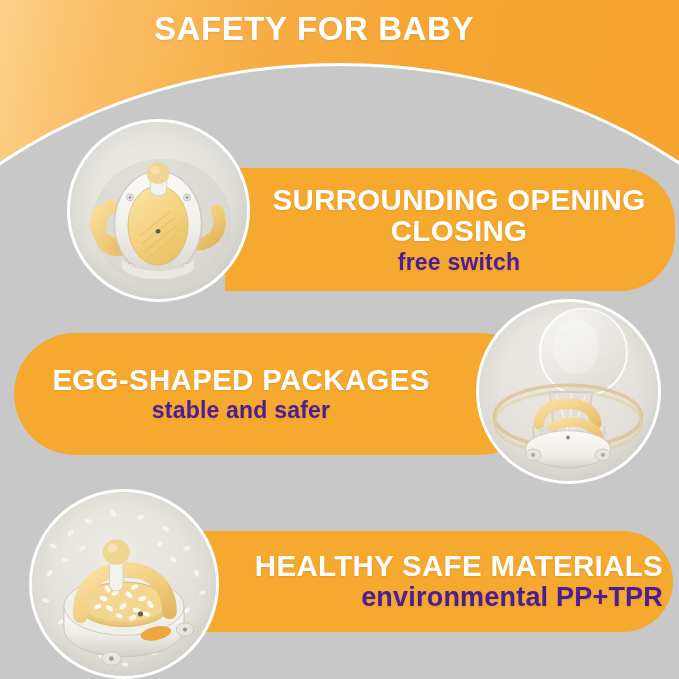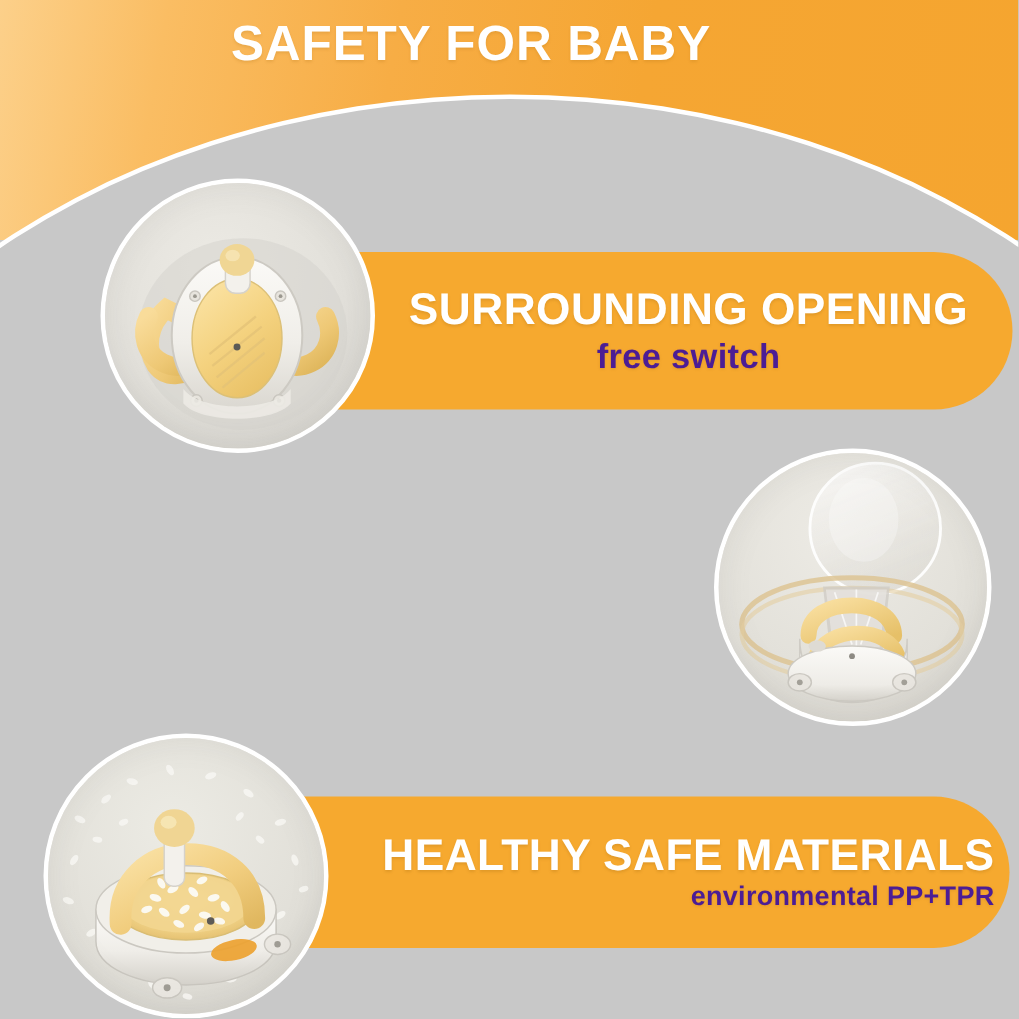--- a/index.html
+++ b/index.html
@@ -49,21 +49,21 @@
   }
   .pill .subline{
     color:#4c1d95;font-weight:bold;
     letter-spacing:0.2px;line-height:1.1;
     text-shadow:0 1px 2px rgba(150,95,15,.22);
     white-space:nowrap;
   }
 
   
   .pill-1{
-    left:225px;top:168px;width:450px;height:105px;
+    left:225px;top:168px;width:450px;height:123px;
     border-radius:0 55px 55px 0;
     padding-left:30px;padding-right:12px;
     text-align:center;
     z-index:5;
   }
   .pill-1 .headline{font-size:29.5px;}
   .pill-1 .subline{font-size:23px;margin-top:3px;}
 
   
   .pill-2{
@@ -78,21 +78,21 @@
 
   
   .pill-3{
     left:190px;top:531px;width:483px;height:101px;
     border-radius:0 52px 52px 0;
     padding-left:35px;padding-right:10px;
     text-align:right;
     z-index:5;
   }
   .pill-3 .headline{font-size:29.5px;}
-  .pill-3 .subline{font-size:18px;margin-top:2px;}
+  .pill-3 .subline{font-size:27px;margin-top:2px;}
 
   
   .photo{
     position:absolute;border-radius:50%;overflow:hidden;
     border:3.5px solid #ffffff;box-sizing:border-box;
     background:#e6e4de;
     z-index:8;
   }
   .photo-1{left:67px;top:119px;width:183px;height:183px;}
   .photo-2{left:476px;top:299px;width:185px;height:185px;}
@@ -109,20 +109,21 @@
 
 <div class="poster">
 
   <div class="header-band">
     <div class="header-title">SAFETY FOR BABY</div>
   </div>
   <div class="curve-ellipse"></div>
 
   <div class="pill pill-1">
     <div class="headline">SURROUNDING OPENING</div>
+    <div class="headline">CLOSING</div>
     <div class="subline">free switch</div>
   </div>
 
   <div class="photo photo-1">
     <svg viewBox="0 0 183 183" preserveAspectRatio="xMidYMid slice">
       <defs>
         <radialGradient id="bg1" cx="42%" cy="32%" r="82%">
           <stop offset="0%" stop-color="#eceae4"></stop>
           <stop offset="60%" stop-color="#e2e0da"></stop>
           <stop offset="100%" stop-color="#cfcdc7"></stop>
@@ -172,20 +173,24 @@
       <circle cx="120" cy="150" r="4" fill="#e7e4dd" stroke="#c9c6bf" stroke-width="1"></circle>
       <circle cx="62" cy="78" r="1.3" fill="#9b988f"></circle>
       <circle cx="121" cy="78" r="1.3" fill="#9b988f"></circle>
       <circle cx="63" cy="150" r="1.5" fill="#9b988f"></circle>
       <circle cx="120" cy="150" r="1.5" fill="#9b988f"></circle>
 
       <path d="M54 142 C66 158 116 158 128 142 L128 152 C116 166 66 166 54 152 Z" fill="#eceae4" opacity=".9"></path>
     </svg>
   </div>
 
+  <div class="pill pill-2">
+    <div class="headline">EGG-SHAPED PACKAGES</div>
+    <div class="subline">stable and safer</div>
+  </div>
 
   <div class="photo photo-2">
     <svg viewBox="0 0 185 185" preserveAspectRatio="xMidYMid slice">
       <defs>
         <radialGradient id="bg2" cx="45%" cy="30%" r="85%">
           <stop offset="0%" stop-color="#edebe5"></stop>
           <stop offset="65%" stop-color="#e2e0d9"></stop>
           <stop offset="100%" stop-color="#cecbc4"></stop>
         </radialGradient>
         <linearGradient id="dome2" x1="0" y1="0" x2="0.4" y2="1">

